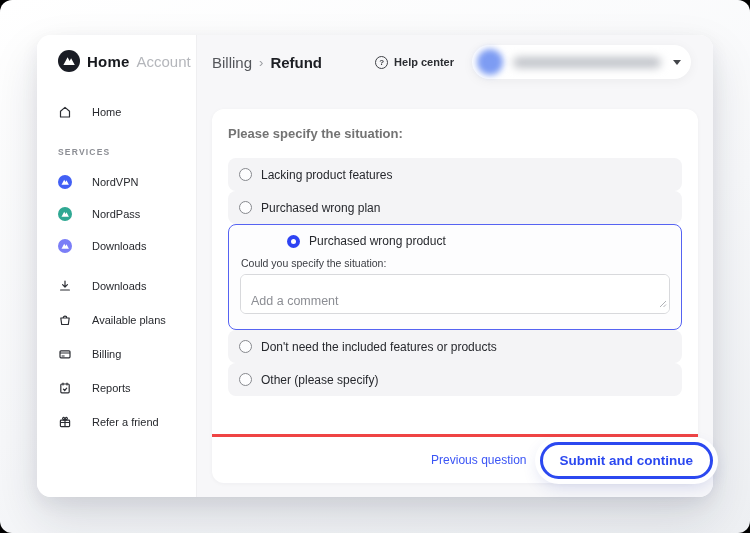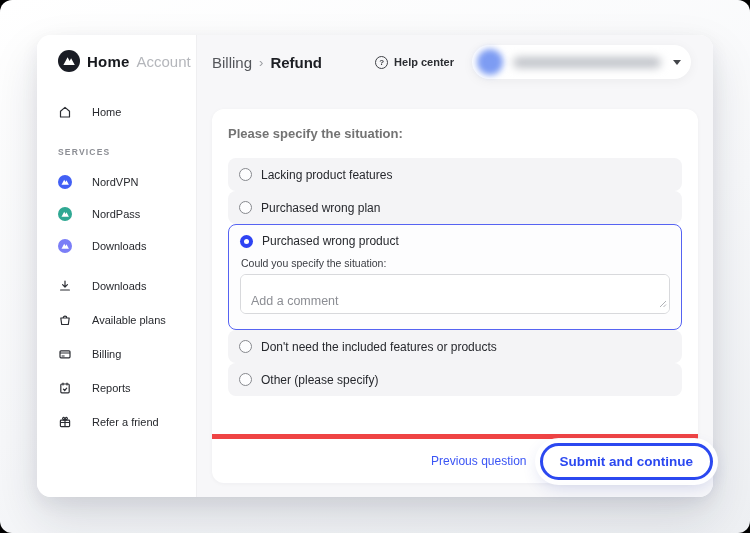--- a/index.html
+++ b/index.html
@@ -96,34 +96,34 @@
   .radio.on { border:none; background:#2e43f3; }
   .radio.on::after {
     content:""; position:absolute; left:4px; top:4px; width:5px; height:5px;
     border-radius:50%; background:#fff;
   }
   .opt-label { font-size:12px; color:#27292e; }
   .opt-selected {
     border:1px solid #5663f2; border-radius:8px; background:#fdfdfe;
     padding:9px 11px 11px 11px;
   }
-  .opt-selected .sel-head { display:flex; align-items:center; gap:9px; cursor:pointer; }
+  .opt-selected .sel-head { display:flex; align-items:center; gap:9px; cursor:pointer;margin-left:47px; }
   .comment-label { font-size:10.5px; color:#3a3c42; margin:9px 0 5px 1px; }
   .comment-wrap { position:relative; }
   .comment-input {
     width:100%; height:36px; resize:none;
     border:1px solid #d8d9dc; border-radius:6px; background:#fff;
     font-family:"Liberation Sans","DejaVu Sans",sans-serif;
     font-size:12.5px; color:#27292e; padding:19px 10px; outline:none;
   }
   .comment-input::placeholder { color:#8c8e94; }
   .resize-handle { position:absolute; right:3px; bottom:6px; }
   
   .card-footer {
-    margin-top:auto; border-top:5px solid #ef4444;
+    margin-top:auto; border-top:3px solid #ef4444;
     height:49px; display:flex; align-items:center; justify-content:flex-end;
     gap:13px; padding-right:16px;
   }
   .prev-link { font-size:12px; font-weight:500; color:#3b55f5; cursor:pointer; white-space:nowrap; }
   .submit-btn {
     position:relative; z-index:5; margin-right:-31px;
     background:#fff; color:#2b48f0;
     font-family:"Liberation Sans","DejaVu Sans",sans-serif;
     font-size:13.5px; font-weight:700;
     border:3px solid #2b48f0; border-radius:999px;

